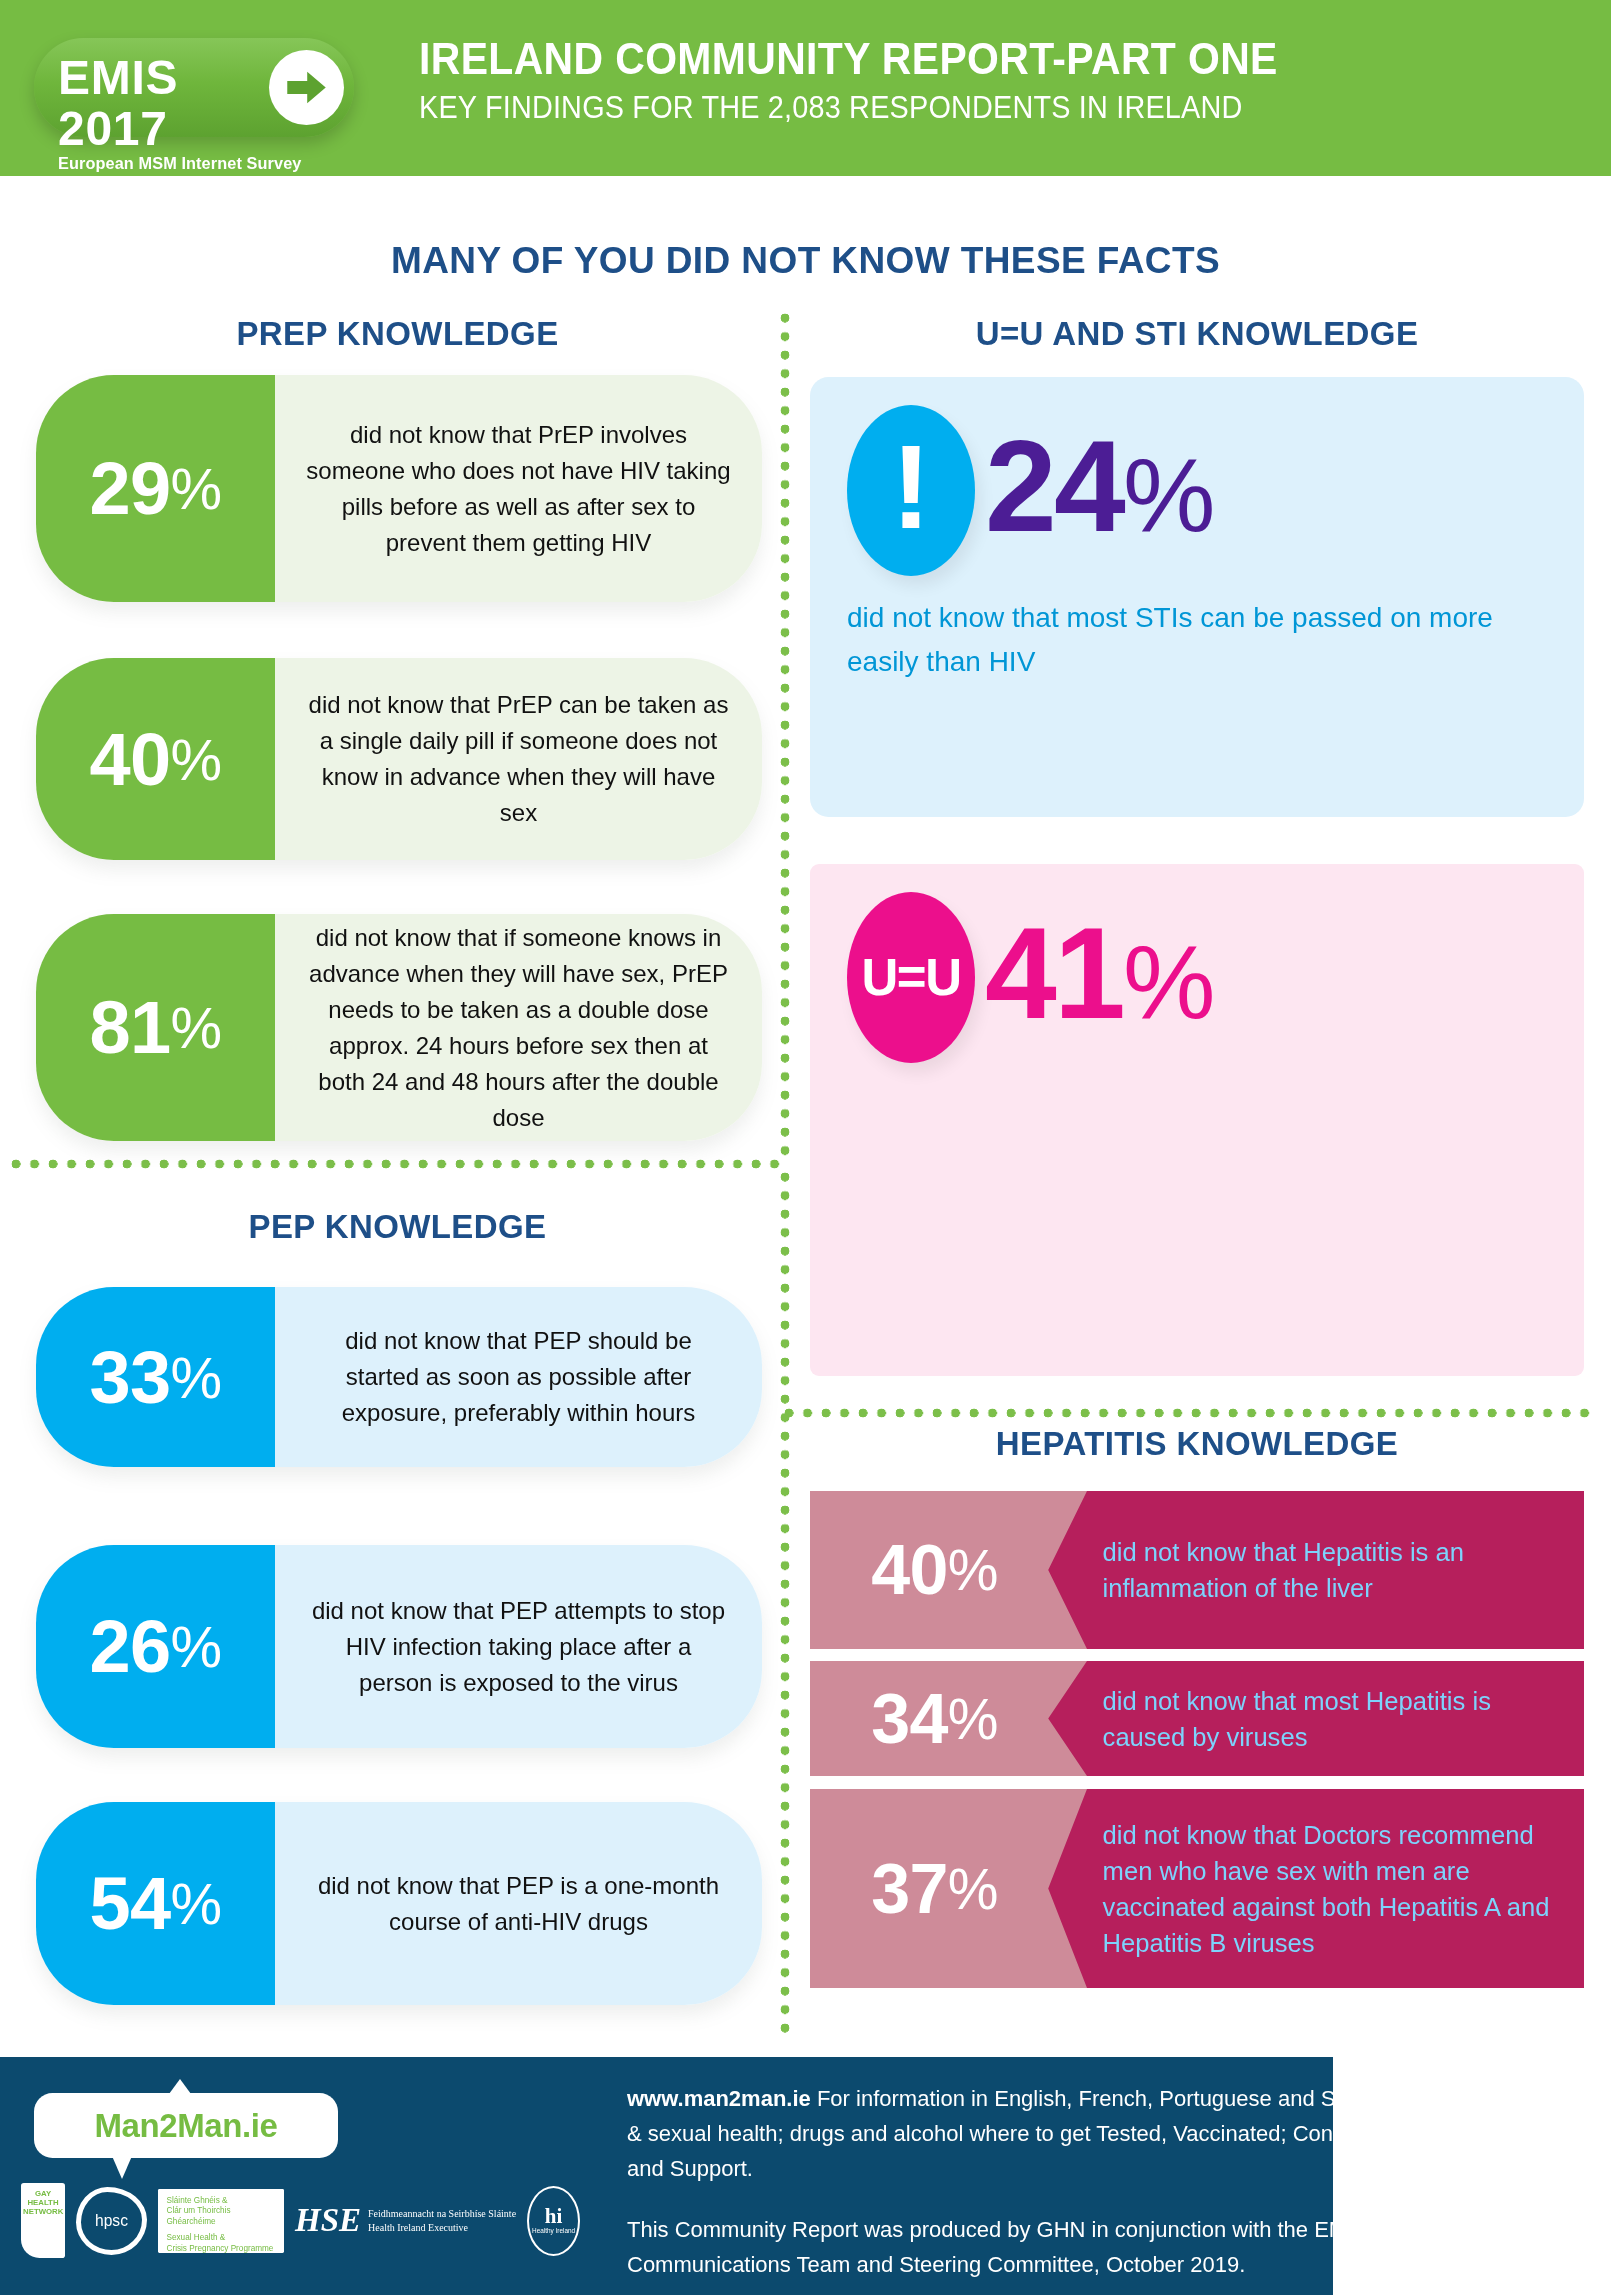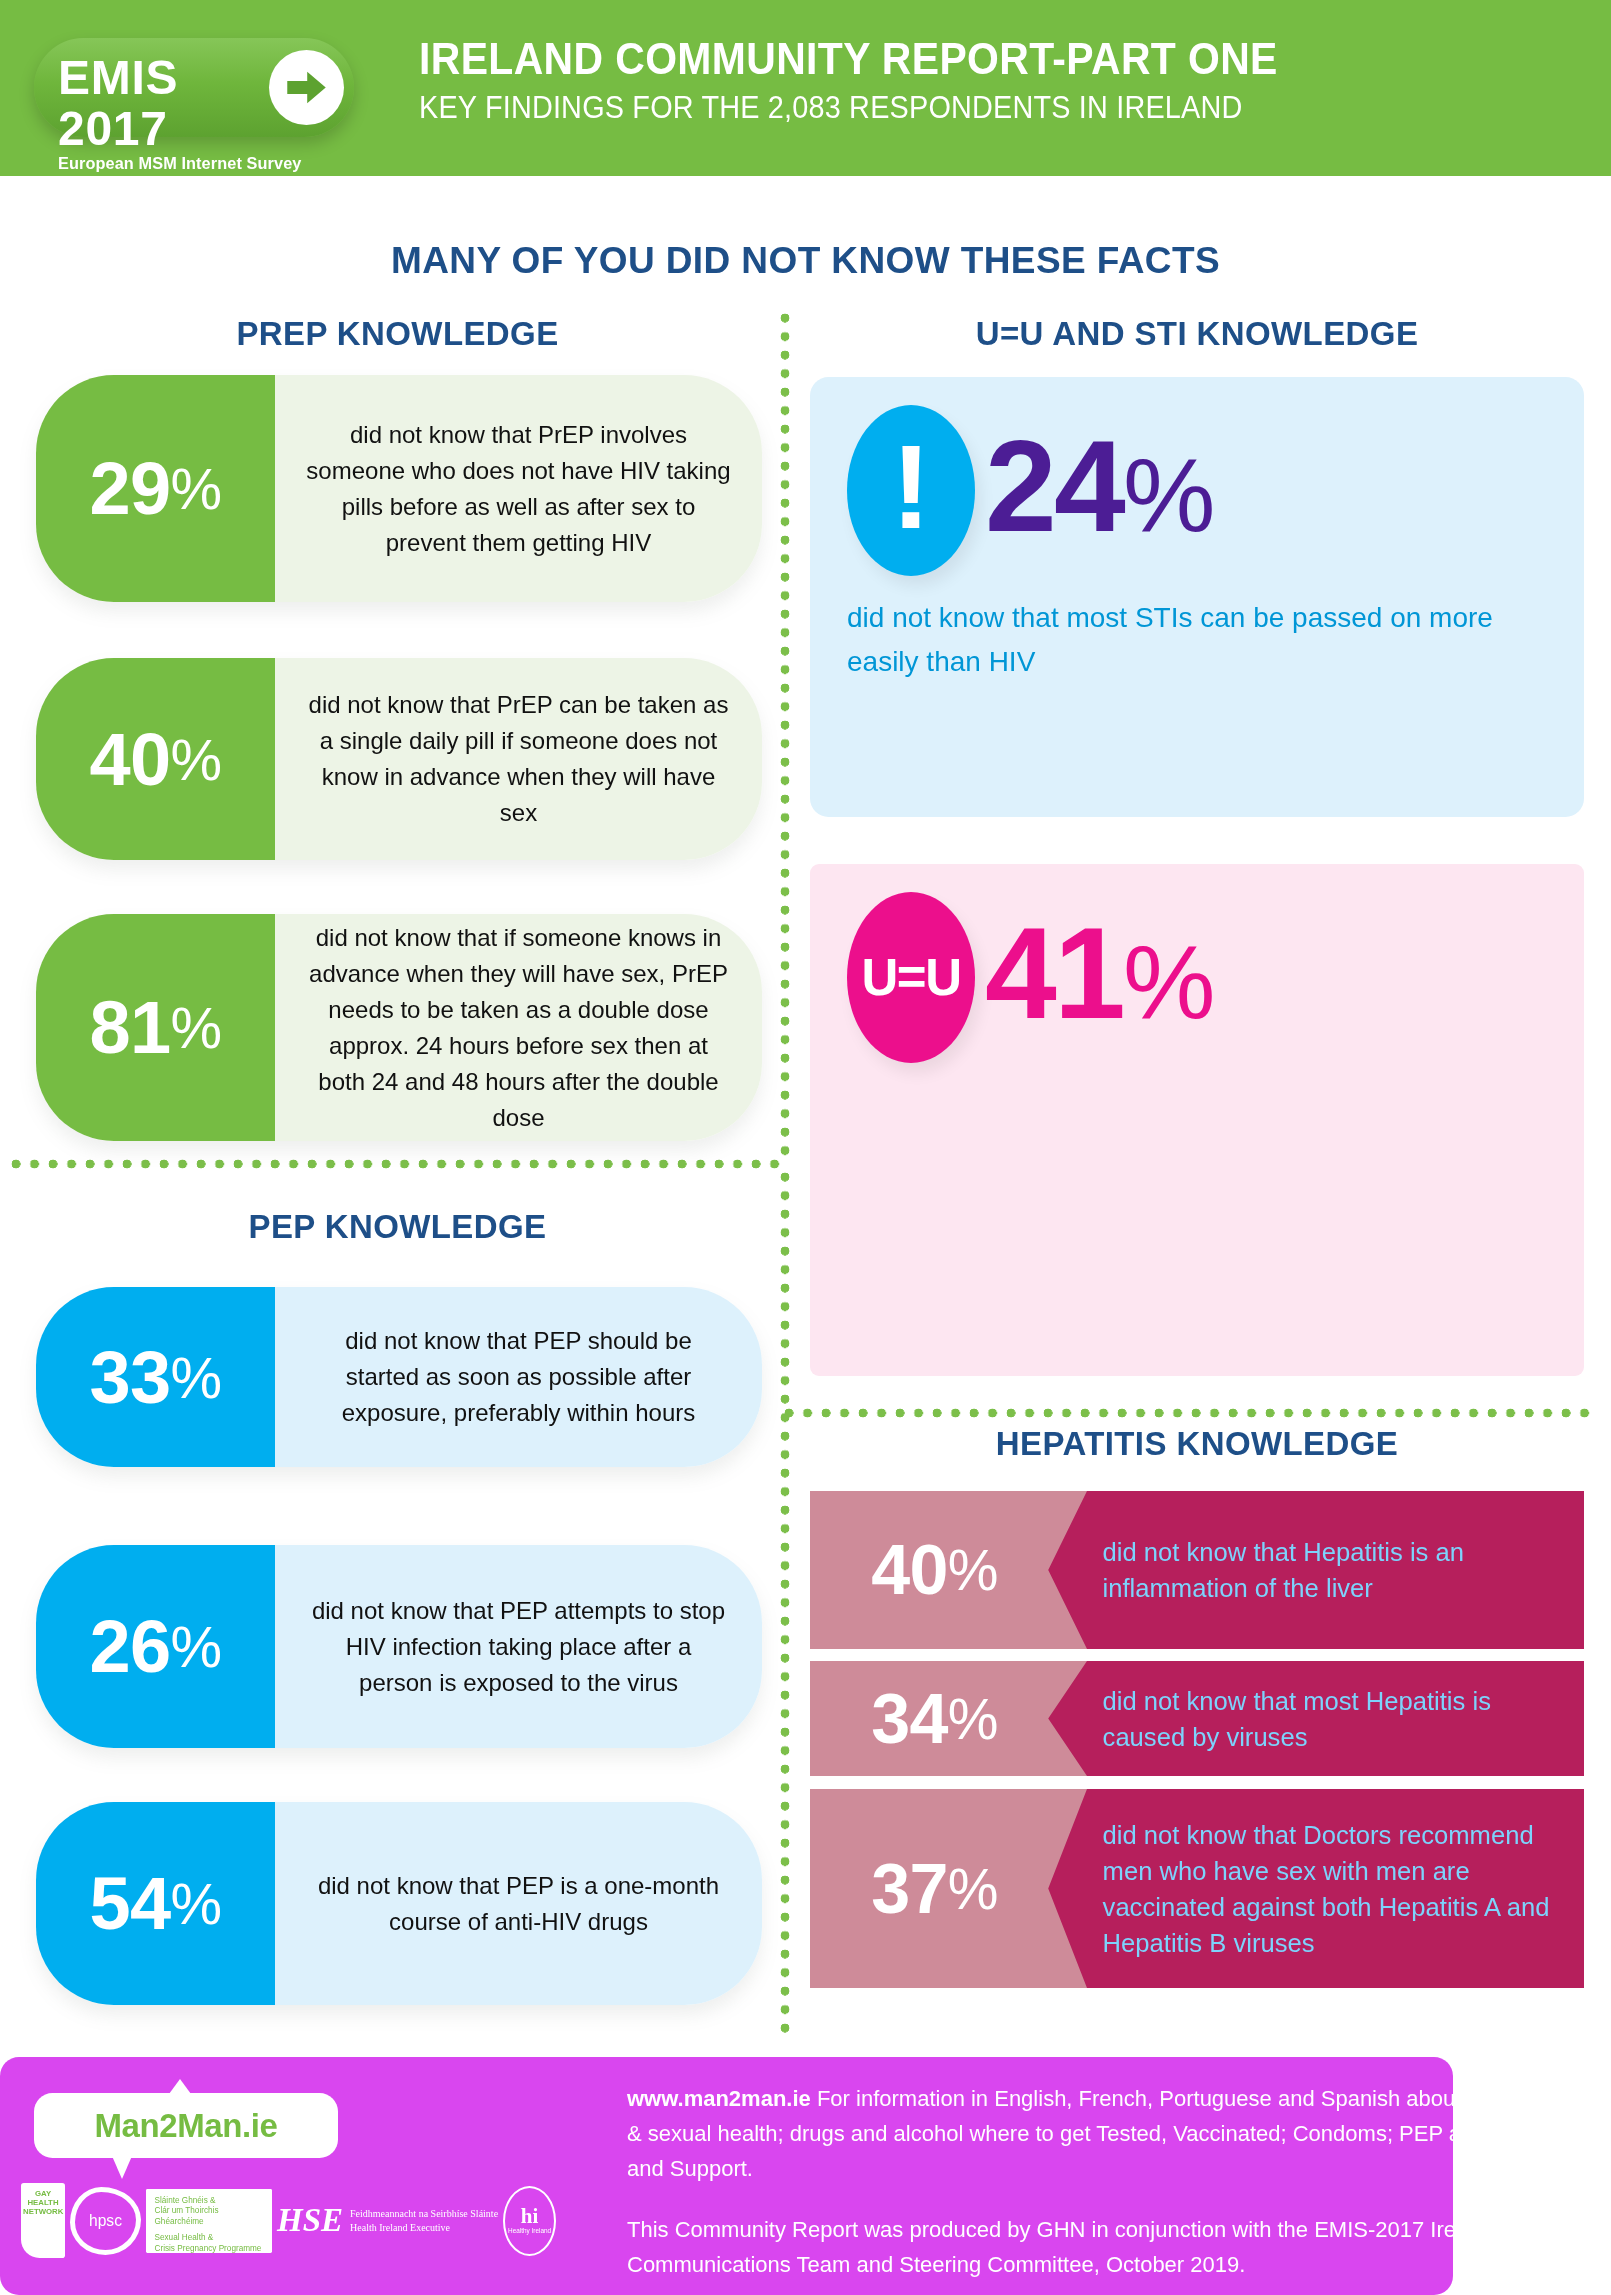--- a/index.html
+++ b/index.html
@@ -217,23 +217,22 @@
     color: #7dd3fc; font-size: 25.6px; line-height: 36px;
     font-weight: normal;
   }
   #card-hep-1 { left: 810px; top: 1491px; width: 774px; height: 158px; }
   #card-hep-2 { left: 810px; top: 1661px; width: 774px; height: 115px; }
   #card-hep-3 { left: 810px; top: 1789px; width: 774px; height: 199px; }
 
   
   #footer {
     position: absolute; left: 0; top: 2057px;
-    width: 1453px; height: 238px;
-    background: #d946ef;
-    border-radius: 19px;
+    width: 1333px; height: 238px;
+    background: #0c4a6e;
   }
   #man2man-bubble {
     position: absolute; left: 34px; top: 36px;
     width: 304px; height: 65px;
     background: #ffffff;
     border-radius: 18.5px;
     display: flex; align-items: center; justify-content: center;
   }
   #man2man-bubble::before {
     content: ""; position: absolute; left: 135px; top: -14px;
@@ -247,21 +246,21 @@
     border-left: 10px solid transparent; border-right: 10px solid transparent;
     border-top: 23px solid #ffffff;
   }
   #man2man-text {
     font-size: 33px; font-weight: bold; color: #76bc43;
     letter-spacing: -0.4px;
   }
 
   #partner-logos {
     position: absolute; left: 21px; top: 126px;
-    display: flex; align-items: center; gap: 5px;
+    display: flex; align-items: center; gap: 11px;
   }
   #logo-ghn {
     width: 44px; height: 75px; background: #ffffff;
     border-radius: 2.8px 2.8px 2.8px 18.5px;
     font-size: 7.8px; line-height: 9.2px; font-weight: bold;
     text-align: center; padding: 5.7px 2.1px; color: #76bc43;
   }
   #logo-hpsc {
     width: 71px; height: 68px;
     border: 5px solid #ffffff; border-radius: 44% 56% 50% 50% / 52% 48% 52% 48%;

